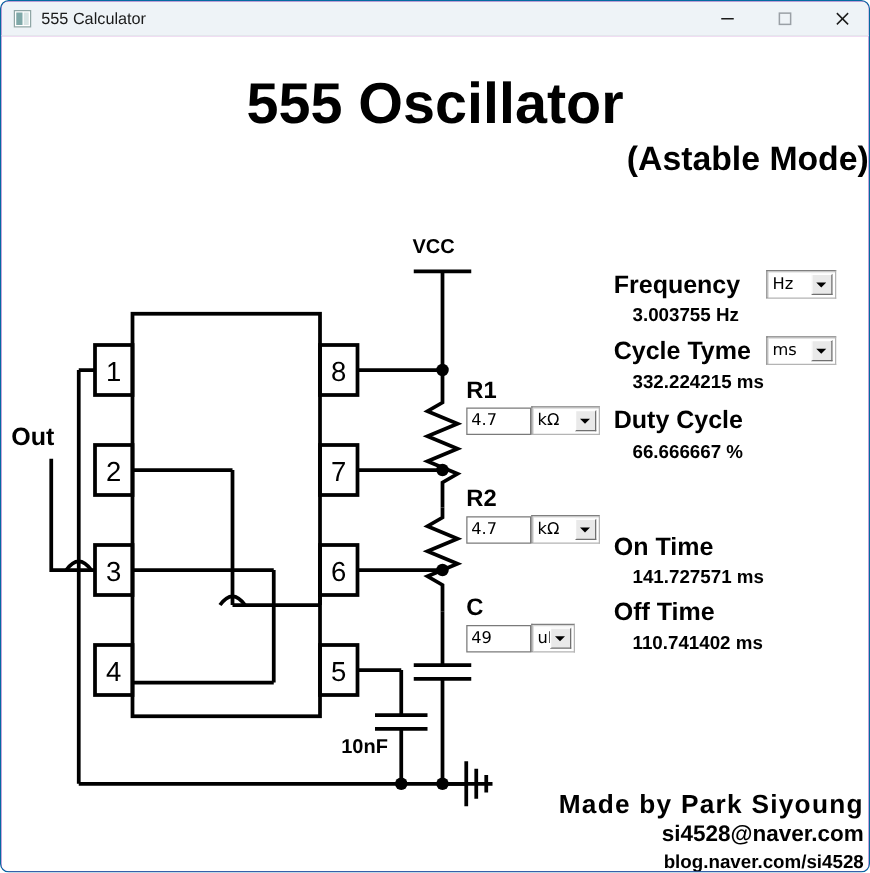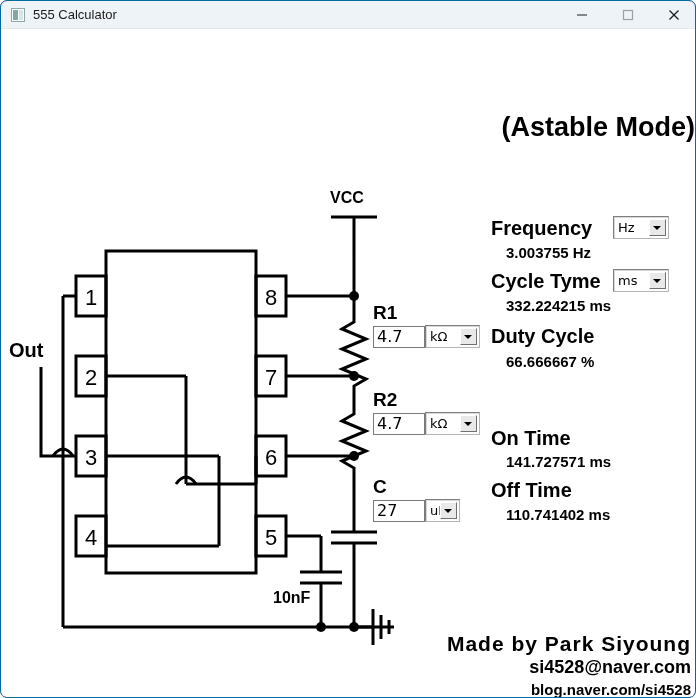--- a/index.html
+++ b/index.html
@@ -98,21 +98,21 @@
     color: #000000;
     white-space: nowrap;
   }
   
   .tbox {
     position: absolute;
     box-sizing: border-box;
     background: #ffffff;
     border: 1px solid #7a7a7a;
     font-family: "DejaVu Sans", sans-serif;
-    font-size: 16px;
+    font-size: 13px;
     color: #000000;
     padding: 1px 0 0 3px;
     line-height: 18px;
     white-space: nowrap;
     overflow: hidden;
   }
   
   .combo {
     position: absolute;
     box-sizing: border-box;
@@ -221,20 +221,21 @@
     <div class="winbtn" id="btn-close">
       <svg width="12" height="12" viewBox="0 0 12 12">
         <line x1="1.5" y1="1.5" x2="10.5" y2="10.5" stroke="#1b1b1b" stroke-width="1.2"></line>
         <line x1="10.5" y1="1.5" x2="1.5" y2="10.5" stroke="#1b1b1b" stroke-width="1.2"></line>
       </svg>
     </div>
   </div>
 
   <div id="canvas">
 
+    <div class="hdr-title" id="title-main">555 Oscillator</div>
     <div class="hdr-title" id="title-sub">(Astable Mode)</div>
 
     <svg id="schematic" width="694" height="668" viewBox="0 0 694 668">
       <g stroke="#000000" fill="none" stroke-width="3">
 
         <rect x="105" y="222" width="150" height="322" stroke-width="3"></rect>
 
         <rect x="75" y="247" width="30" height="40"></rect>
         <rect x="75" y="327" width="30" height="40"></rect>
         <rect x="75" y="407" width="30" height="40"></rect>
@@ -330,21 +331,21 @@
     <div class="res-label" style="left:372px; top:360px;">R2</div>
     <div class="tbox" style="left:372px; top:384px; width:52px; height:22px;">4.7</div>
     <div class="combo" style="left:424px; top:383px; width:55px;">
       <span class="cval">kΩ</span>
       <span class="cbtn">
           <i></i>
         </span>
     </div>
 
     <div class="res-label" style="left:372px; top:447px;">C</div>
-    <div class="tbox" style="left:372px; top:471px; width:52px; height:22px;">27</div>
+    <div class="tbox" style="left:372px; top:471px; width:52px; height:22px;">49</div>
     <div class="combo" style="left:424px; top:470px; width:35px;padding-left:28px;">
       <span class="cval">uF</span>
       <span class="cbtn">
           <i></i>
         </span>
     </div>
 
     <div class="r-label" style="left:490px; top:188px;">Frequency</div>
     <div class="combo" style="left:612px; top:187px; width:56px;">
       <span class="cval">Hz</span>

